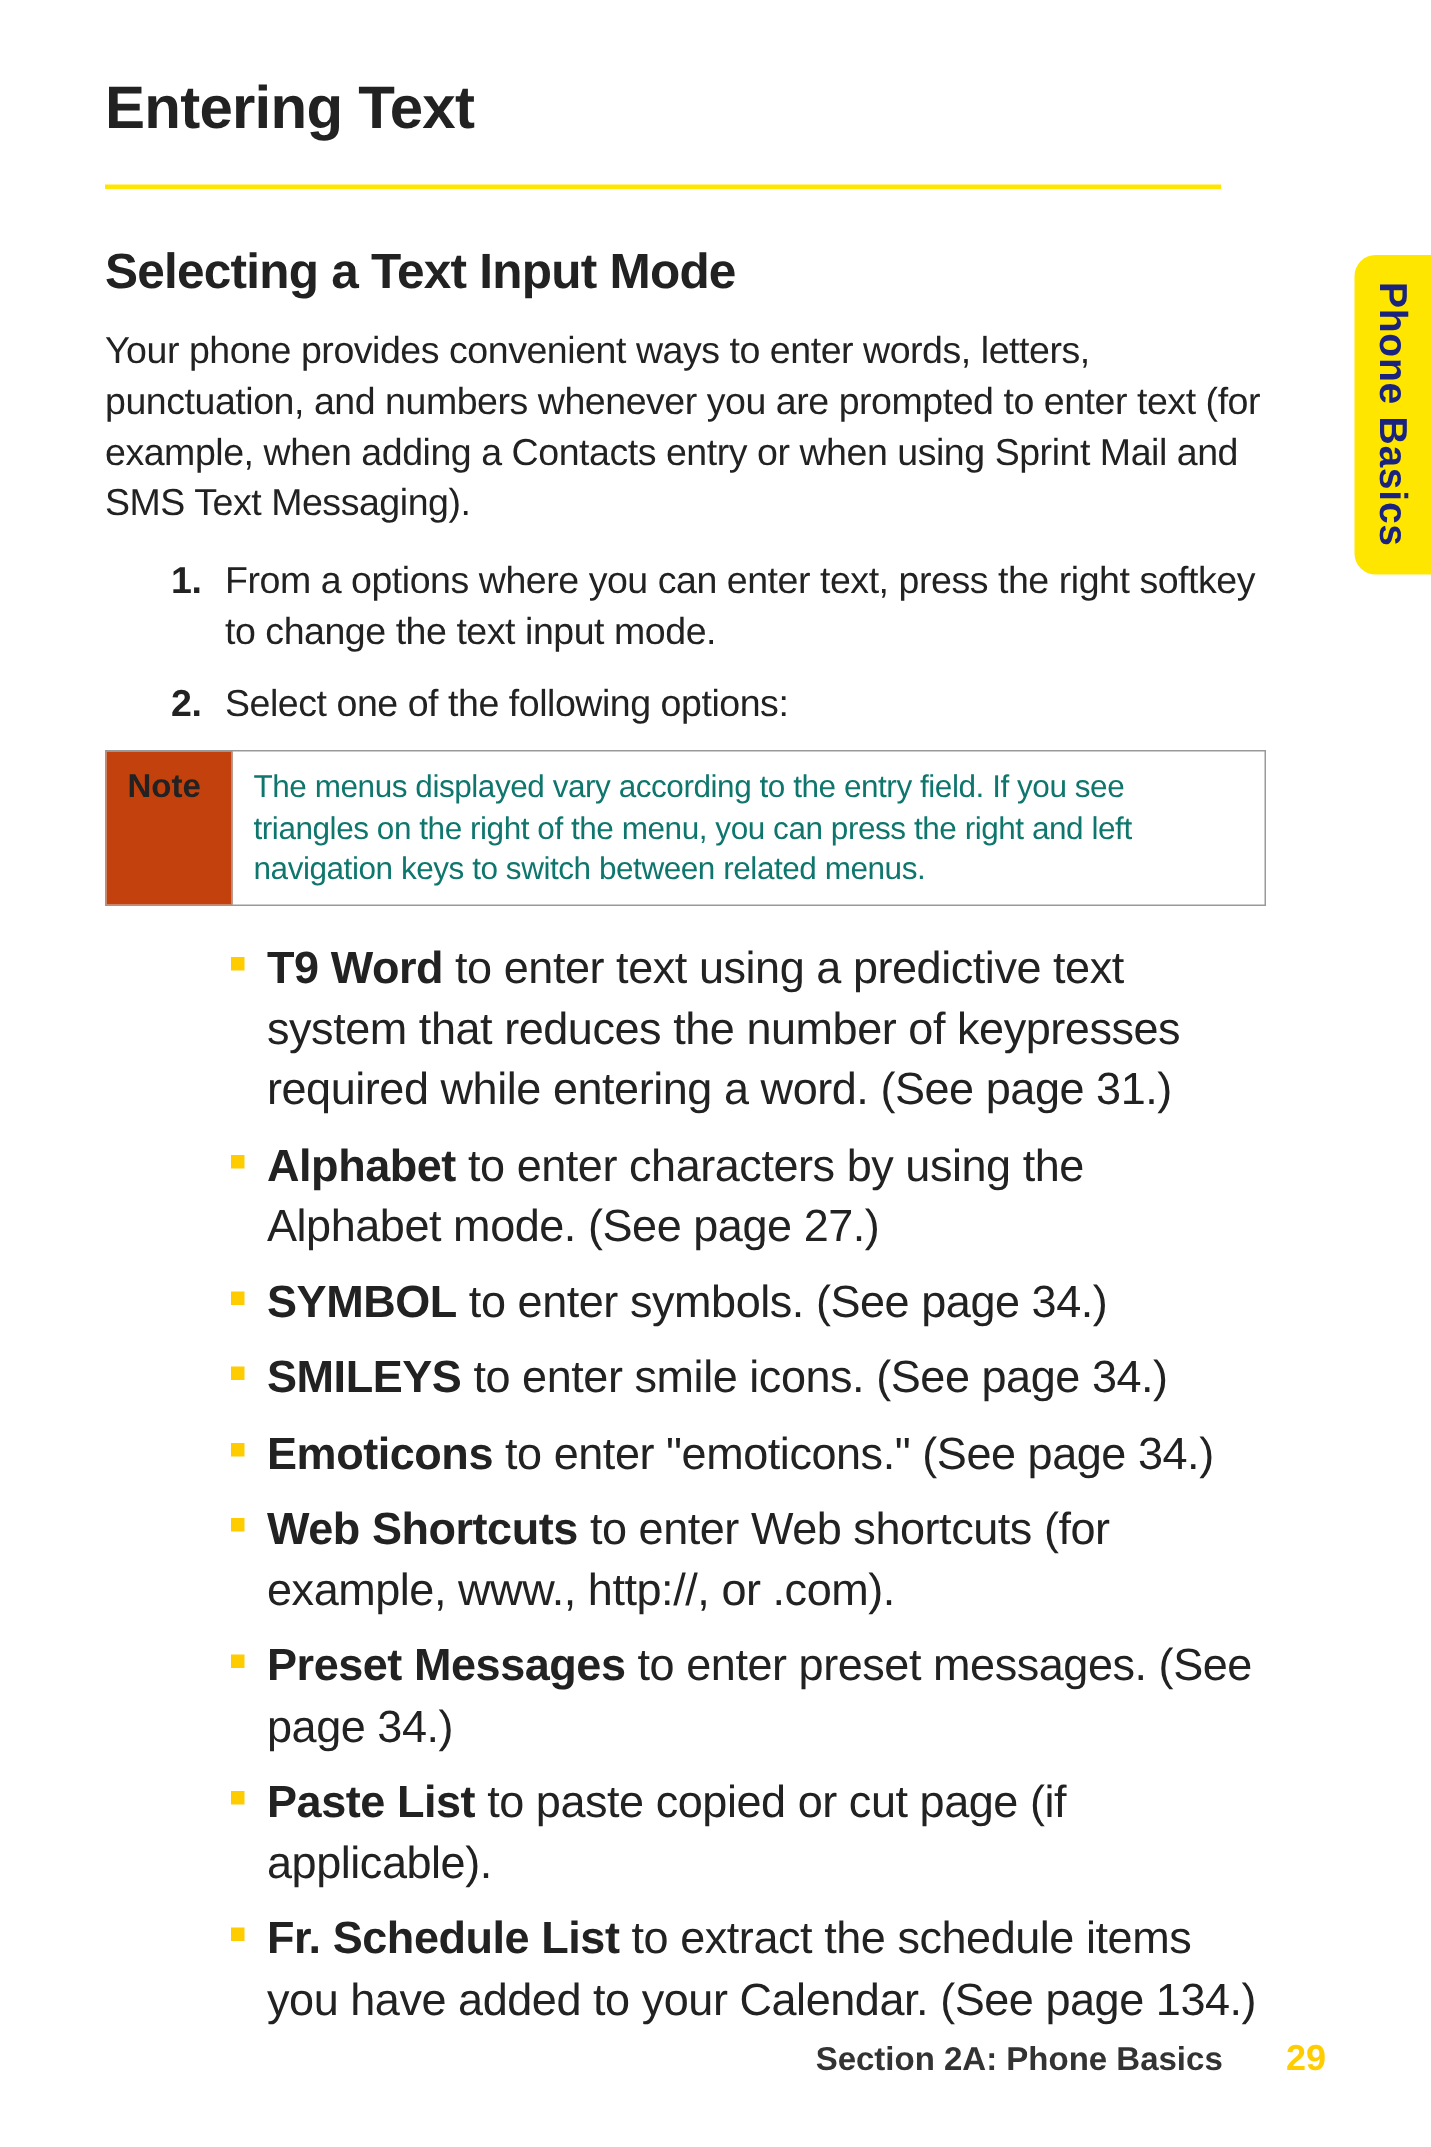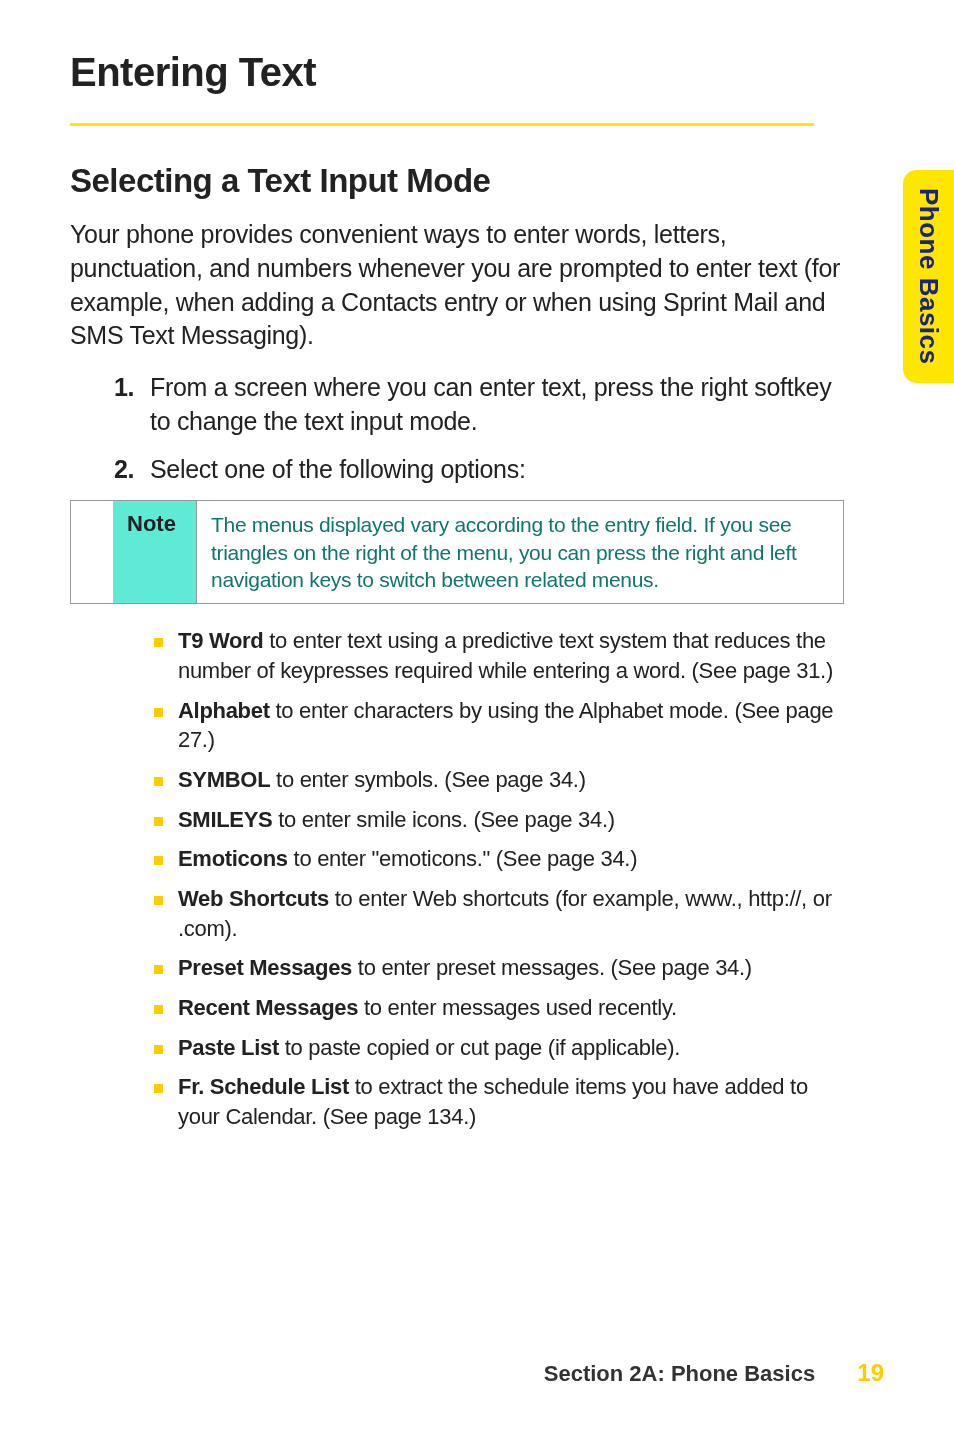--- a/index.html
+++ b/index.html
@@ -68,44 +68,43 @@
     font-weight: 700;
   }
   .note-box {
     display: flex;
     border: 1px solid #999;
     margin-top: 12px;
     margin-bottom: 22px;
     margin-right: 40px;
   }
   .note-label {
-    background: #5eead4;
+    background: #c2410c;
     font-weight: 700;
     font-size: 22px;
     padding: 10px 14px;
     display: flex;
     align-items: flex-start;
     border-right: 1px solid #999;
     min-width: 84px;
-    margin-left: 42px;
   }
   .note-text {
     font-size: 21px;
     line-height: 1.3;
     padding: 10px 14px;
     letter-spacing: -0.3px;
     color: #0f766e;
   }
   ul.options {
     list-style: none;
     margin-left: 84px;
     margin-right: 40px;
   }
   ul.options li {
-    font-size: 22px;
+    font-size: 30px;
     line-height: 1.35;
     margin-bottom: 10px;
     position: relative;
     padding-left: 24px;
     letter-spacing: -0.3px;
   }
   ul.options li::before {
     content: "";
     position: absolute;
     left: 0;
@@ -141,42 +140,41 @@
 
 <h1 class="page-title">Entering Text</h1>
 
 <h2 class="section-title">Selecting a Text Input Mode</h2>
 
 <p class="intro">Your phone provides convenient ways to enter words, letters, punctuation, and numbers whenever you are prompted to enter text (for example, when adding a Contacts entry or when using Sprint Mail and SMS Text Messaging).</p>
 
 <ol class="steps">
   <li>
     <span class="num">1.</span>
-    <span>From a screen where you can enter text, press the right softkey to change the text input mode.</span>
+    <span>From a options where you can enter text, press the right softkey to change the text input mode.</span>
   </li>
   <li>
     <span class="num">2.</span>
     <span>Select one of the following options:</span>
   </li>
 </ol>
 
 <div class="note-box">
   <div class="note-label">Note</div>
   <div class="note-text">The menus displayed vary according to the entry field. If you see triangles on the right of the menu, you can press the right and left navigation keys to switch between related menus.</div>
 </div>
 
 <ul class="options">
   <li><span class="bold">T9 Word</span><span> to enter text using a predictive text system that reduces the number of keypresses required while entering a word. (See page 31.)</span></li>
   <li><span class="bold">Alphabet</span><span> to enter characters by using the Alphabet mode. (See page 27.)</span></li>
   <li><span class="bold">SYMBOL</span><span> to enter symbols. (See page 34.)</span></li>
   <li><span class="bold">SMILEYS</span><span> to enter smile icons. (See page 34.)</span></li>
   <li><span class="bold">Emoticons</span><span> to enter "emoticons." (See page 34.)</span></li>
   <li><span class="bold">Web Shortcuts</span><span> to enter Web shortcuts (for example, www., http://, or .com).</span></li>
   <li><span class="bold">Preset Messages</span><span> to enter preset messages. (See page 34.)</span></li>
-  <li><span class="bold">Recent Messages</span><span> to enter messages used recently.</span></li>
   <li><span class="bold">Paste List</span><span> to paste copied or cut page (if applicable).</span></li>
   <li><span class="bold">Fr. Schedule List</span><span> to extract the schedule items you have added to your Calendar. (See page 134.)</span></li>
 </ul>
 
 <div class="footer">
   <span class="section-label">Section 2A: Phone Basics</span>
-  <span class="pagenum">19</span>
+  <span class="pagenum">29</span>
 </div>
 
 </body></html>

